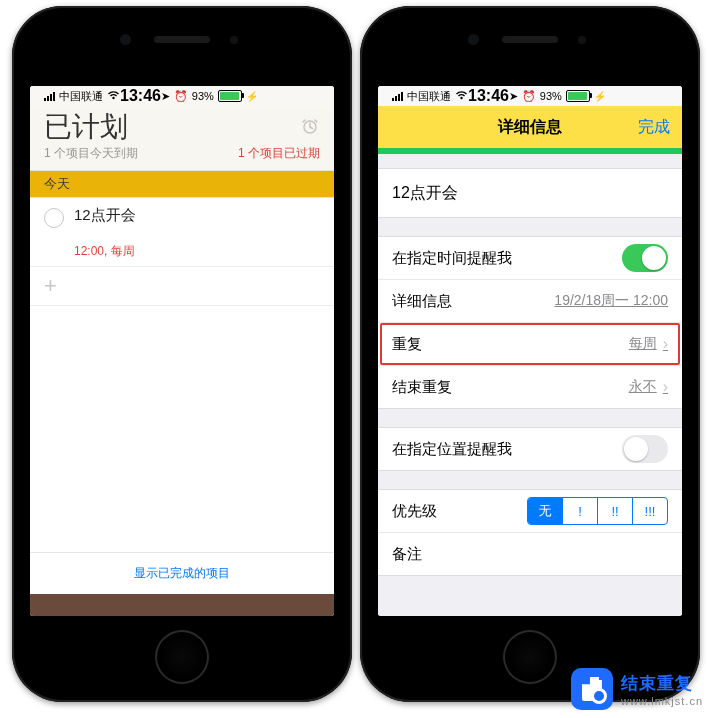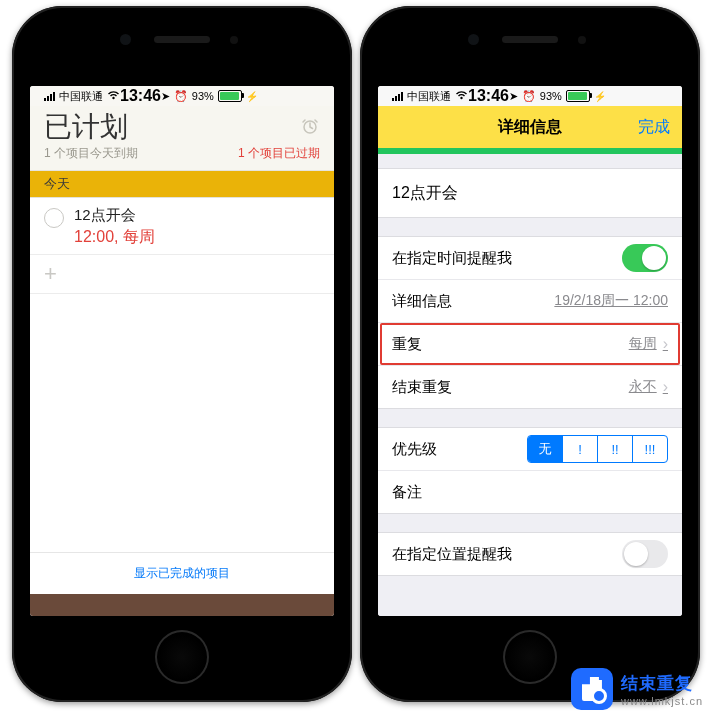--- a/index.html
+++ b/index.html
@@ -133,21 +133,21 @@
     display:flex; align-items:flex-start;
     padding: 8px 14px 6px;
     min-height: 40px;
     border-bottom: 1px solid #ececec;
   }
   .circle {
     width: 18px; height: 18px; border: 1.5px solid #c9c8c4; border-radius: 50%;
     margin-right: 10px; margin-top: 2px; flex-shrink: 0;
   }
   .reminder-title { font-size: 15px; color: #222; }
-  .reminder-detail { font-size: 16px; color: #e2413a; margin-top: 2px; }
+  .reminder-detail { font-size: 12px; color: #e2413a; margin-top: 18px; }
   .add-row { padding: 6px 14px; color: #c9c8c4; font-size: 22px; font-weight: 300; border-bottom: 1px solid #ececec;}
   .l-body { flex: 1; background: #fff; }
   .l-bottom {
     text-align: center;
     padding: 12px 0;
     font-size: 12px;
     color: #0479f9;
     border-top: 1px solid #e6e6e6;
     background: #fff;
   }
@@ -374,42 +374,42 @@
             <span>结束重复</span>
             <span class="val">
               <span>永不</span>
               <span class="chev">›</span>
             </span>
           </div>
         </div>
 
         <div class="group">
           <div class="cell">
+            <span>在指定位置提醒我</span>
+            <div class="switch off">
+                <div class="knob"></div>
+              </div>
+          </div>
+        </div>
+
+        <div class="group">
+          <div class="cell">
             <span>优先级</span>
             <div class="seg">
               <div class="sel">无</div>
               <div>!</div>
               <div>!!</div>
               <div>!!!</div>
             </div>
           </div>
           <div class="cell">
             <span>备注</span>
           </div>
         </div>
 
-        <div class="group">
-          <div class="cell">
-            <span>在指定位置提醒我</span>
-            <div class="switch off">
-                <div class="knob"></div>
-              </div>
-          </div>
-        </div>
-
       </div>
     </div>
     <div class="home-btn"></div>
   </div>
 
   <div class="watermark">
     <div class="wm-badge"></div>
     <div class="wm-text">
       <div class="t1">结束重复</div>
       <div class="t2">www.lmkjst.cn</div>

